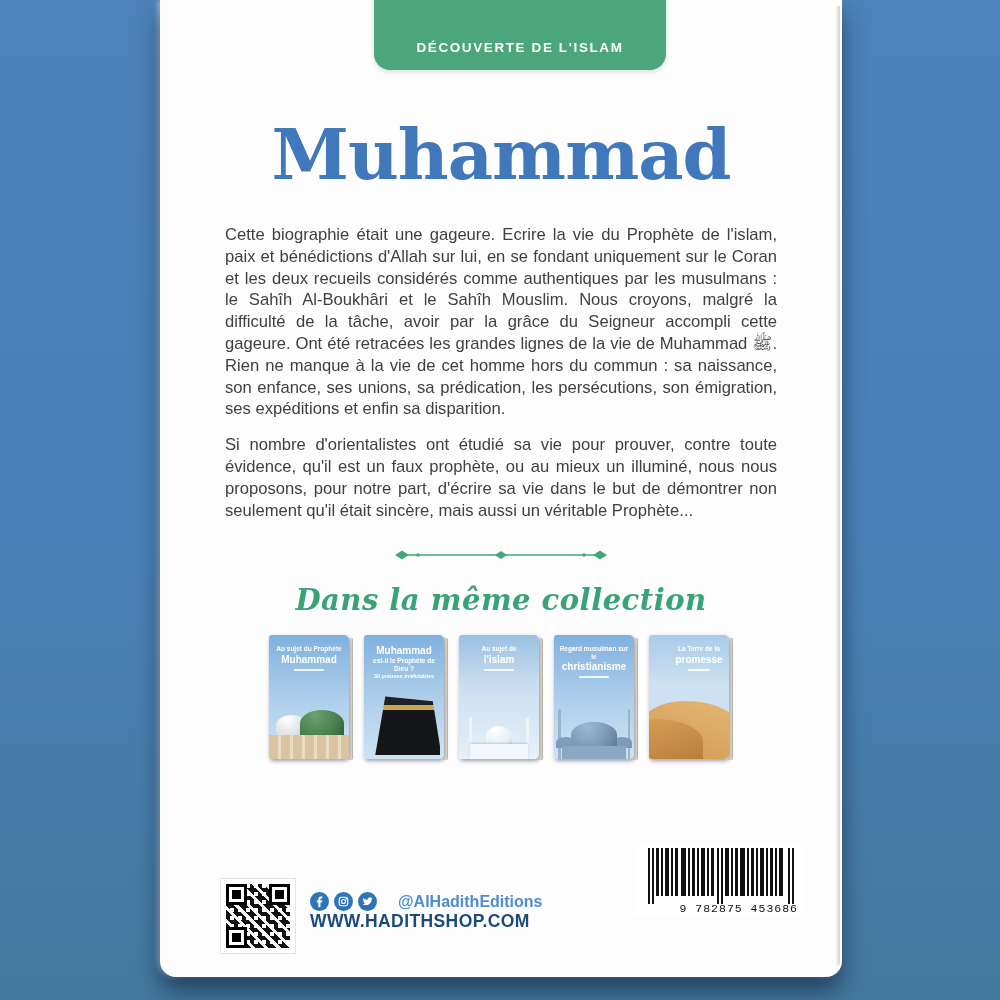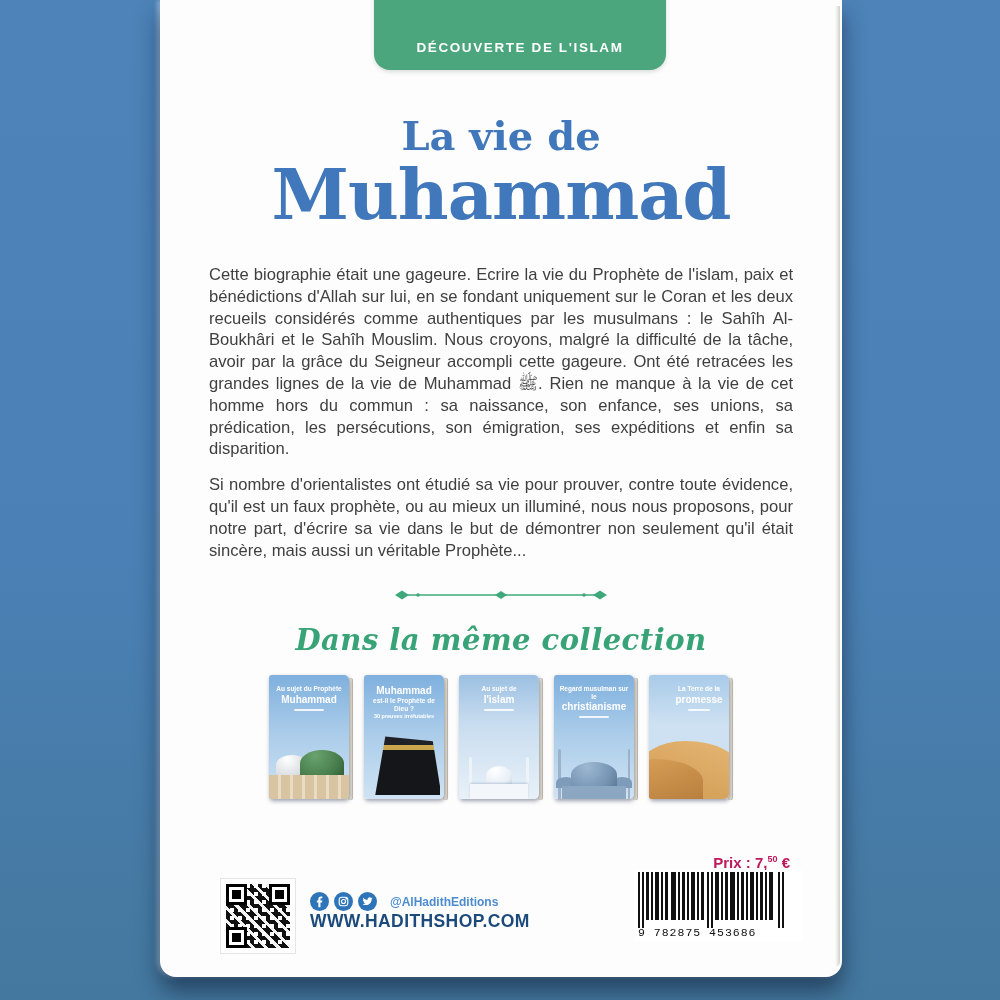--- a/index.html
+++ b/index.html
@@ -29,21 +29,21 @@
   .badge span{color:#fff;font-size:13.5px;font-weight:bold;letter-spacing:1.6px;}
   
   .title-block{padding-top:116px;text-align:center;color:#4177bb;
     font-family:"DejaVu Serif","Liberation Serif",serif;}
   .title-small{font-size:40px;font-weight:600;line-height:1;}
   .title-big{font-size:70px;font-weight:bold;line-height:1;margin-top:4px;letter-spacing:-1px;}
   .title-sub{margin-top:14px;font-size:24px;font-weight:bold;line-height:30px;}
   
   .blurb{width:584px;margin:34px auto 0;color:#3f3f3f;font-size:16.6px;
     line-height:21.8px;text-align:justify;}
-  .blurb p{margin:0 0 14px;}
+  .blurb p{margin:0 16px 14px;}
   
   .divider{display:block;margin:26px auto 0;}
   
   .collection-heading{
     margin-top:20px;text-align:center;color:#38a377;
     font-family:"DejaVu Serif","Liberation Serif",serif;
     font-style:italic;font-size:29px;font-weight:600;letter-spacing:.5px;
   }
   
   .thumbs{display:flex;justify-content:center;gap:11px;margin-top:18px;}
@@ -100,37 +100,36 @@
   .qr-body{position:absolute;inset:5px;background:
     repeating-linear-gradient(45deg,rgba(255,255,255,.95) 0 3px,transparent 3px 9px),
     repeating-linear-gradient(0deg,#111 0 4px,transparent 4px 8px),
     repeating-linear-gradient(90deg,#111 0 4px,#fff 4px 8px);}
   .qf{position:absolute;width:15px;height:15px;border:3px solid #000;background:#fff;box-sizing:content-box;}
   .qf::after{content:"";position:absolute;inset:3px;background:#000;}
   .qf.tl{top:5px;left:5px;}.qf.tr{top:5px;right:5px;}.qf.bl{bottom:5px;left:5px;}
   .social-block{margin-left:14px;padding-top:14px;}
   .social-row{display:flex;align-items:center;gap:5px;}
   .social-row svg{display:block;}
-  .handle{color:#4d8cce;font-size:12px;font-weight:bold;margin-left:8px;}
+  .handle{color:#4d8cce;font-size:16px;font-weight:bold;margin-left:16px;}
   .website{color:#1c4a7b;font-size:17.5px;font-weight:bold;letter-spacing:.4px;margin-top:0;}
-  .barcode{position:absolute;left:474px;top:870px;width:160px;background:#fff;text-align:left;padding:2px 4px 0;}
+  .barcode{position:absolute;left:474px;top:846px;width:160px;background:#fff;text-align:right;padding:2px 4px 0;}
   .barcode-digits{font-family:"Liberation Mono",monospace;font-size:11.5px;color:#111;
     letter-spacing:1px;margin-top:-6px;padding-bottom:2px;}
 </style>
 </head>
 <body>
 
 <div class="book">
 
   <div class="badge">
     <span>DÉCOUVERTE DE L'ISLAM</span>
   </div>
 
   <div class="title-block">
-    <div class="title-small">La vie de</div>
     <div class="title-big">Muhammad</div>
   </div>
 
   <div class="blurb">
     <p>Cette biographie était une gageure. Ecrire la vie du Prophète de l'islam, paix et bénédictions d'Allah sur lui, en se fondant uniquement sur le Coran et les deux recueils considérés comme authentiques par les musulmans : le Sahîh Al-Boukhâri et le Sahîh Mouslim. Nous croyons, malgré la difficulté de la tâche, avoir par la grâce du Seigneur accompli cette gageure. Ont été retracées les grandes lignes de la vie de Muhammad ﷺ. Rien ne manque à la vie de cet homme hors du commun : sa naissance, son enfance, ses unions, sa prédication, les persécutions, son émigration, ses expéditions et enfin sa disparition.</p>
     <p>Si nombre d'orientalistes ont étudié sa vie pour prouver, contre toute évidence, qu'il est un faux prophète, ou au mieux un illuminé, nous nous proposons, pour notre part, d'écrire sa vie dans le but de démontrer non seulement qu'il était sincère, mais aussi un véritable Prophète...</p>
   </div>
 
   <svg class="divider" width="220" height="16" viewBox="0 0 220 16">
     <line x1="16" y1="8" x2="204" y2="8" stroke="#3fa87b" stroke-width="1.4"></line>

